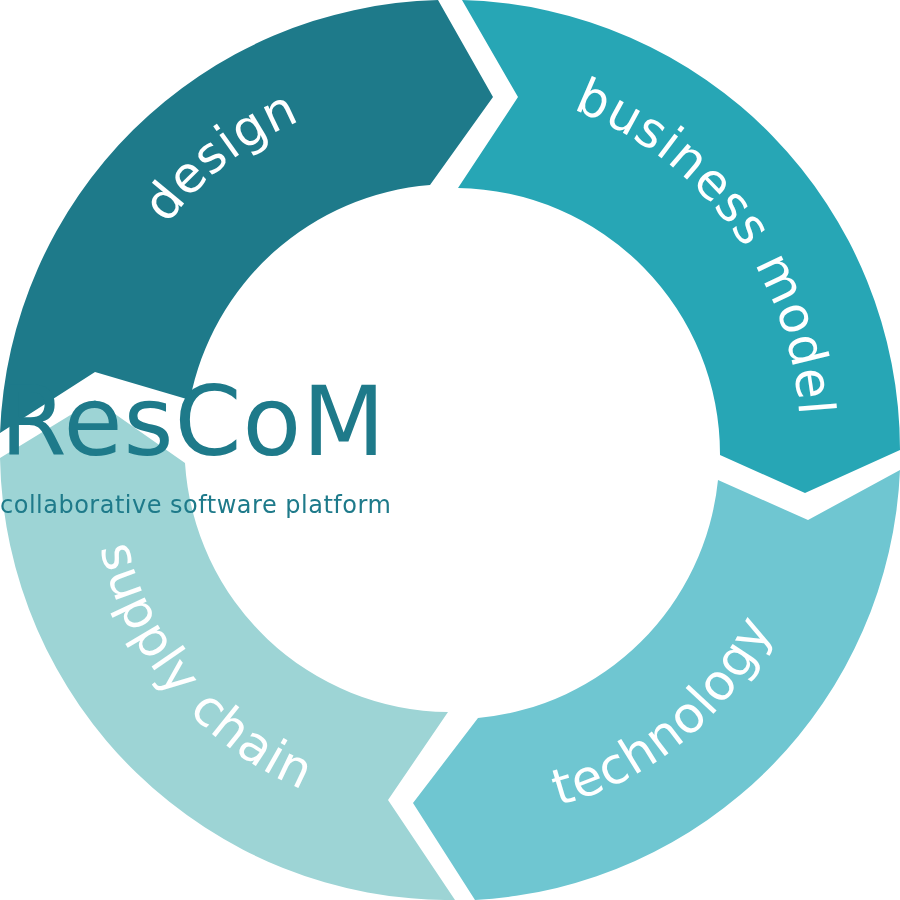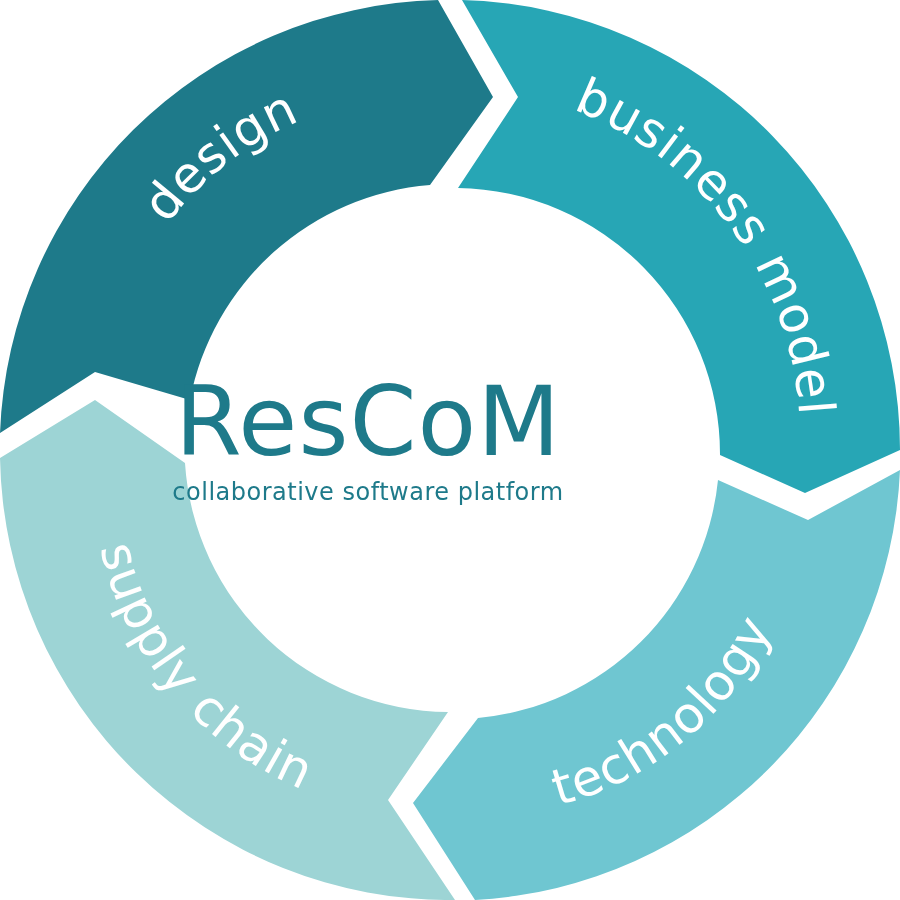--- a/index.html
+++ b/index.html
@@ -1,21 +1,21 @@
 <!DOCTYPE html>
 <html><head>
 <meta charset="utf-8">
 <style>
   html, body { margin: 0; padding: 0; background: #ffffff; }
   body { width: 900px; height: 900px; overflow: hidden; position: relative; font-family: "DejaVu Sans", sans-serif; }
   #diagram { position: absolute; left: 0; top: 0; width: 900px; height: 900px; }
   .seg-label { font-family: "DejaVu Sans", sans-serif; font-size: 50px; fill: #ffffff; letter-spacing: 1px; }
-  .center { position: absolute; left: 0; top: 372px; width: 736px; text-align: center; }
+  .center { position: absolute; left: 0; top: 372px; width: 736px; }
   .brand { font-family: "DejaVu Sans", sans-serif; font-size: 96px; color: #1e7a8a; letter-spacing: 1px; line-height: 100px; font-weight: normal; }
-  .tagline { font-family: "DejaVu Sans", sans-serif; font-size: 24px; color: #1e7a8a; margin-top: 6px; letter-spacing: 0.5px; }
+  .tagline { font-family: "DejaVu Sans", sans-serif; font-size: 24px; color: #1e7a8a; margin-top: 19px; letter-spacing: 0.5px; }
 </style>
 </head>
 <body>
 
 <svg id="diagram" viewBox="0 0 900 900" xmlns="http://www.w3.org/2000/svg">
   <defs>
     <path id="arc-design" d="M 150 250 A 320 320 0 0 1 330 110"></path>
     <path id="arc-business" d="M 560 105 A 350 350 0 0 1 800 430"></path>
     <path id="arc-tech" d="M 540 810 A 330 330 0 0 0 780 610"></path>
     <path id="arc-supply" d="M 95 520 A 345 345 0 0 0 330 800"></path>

